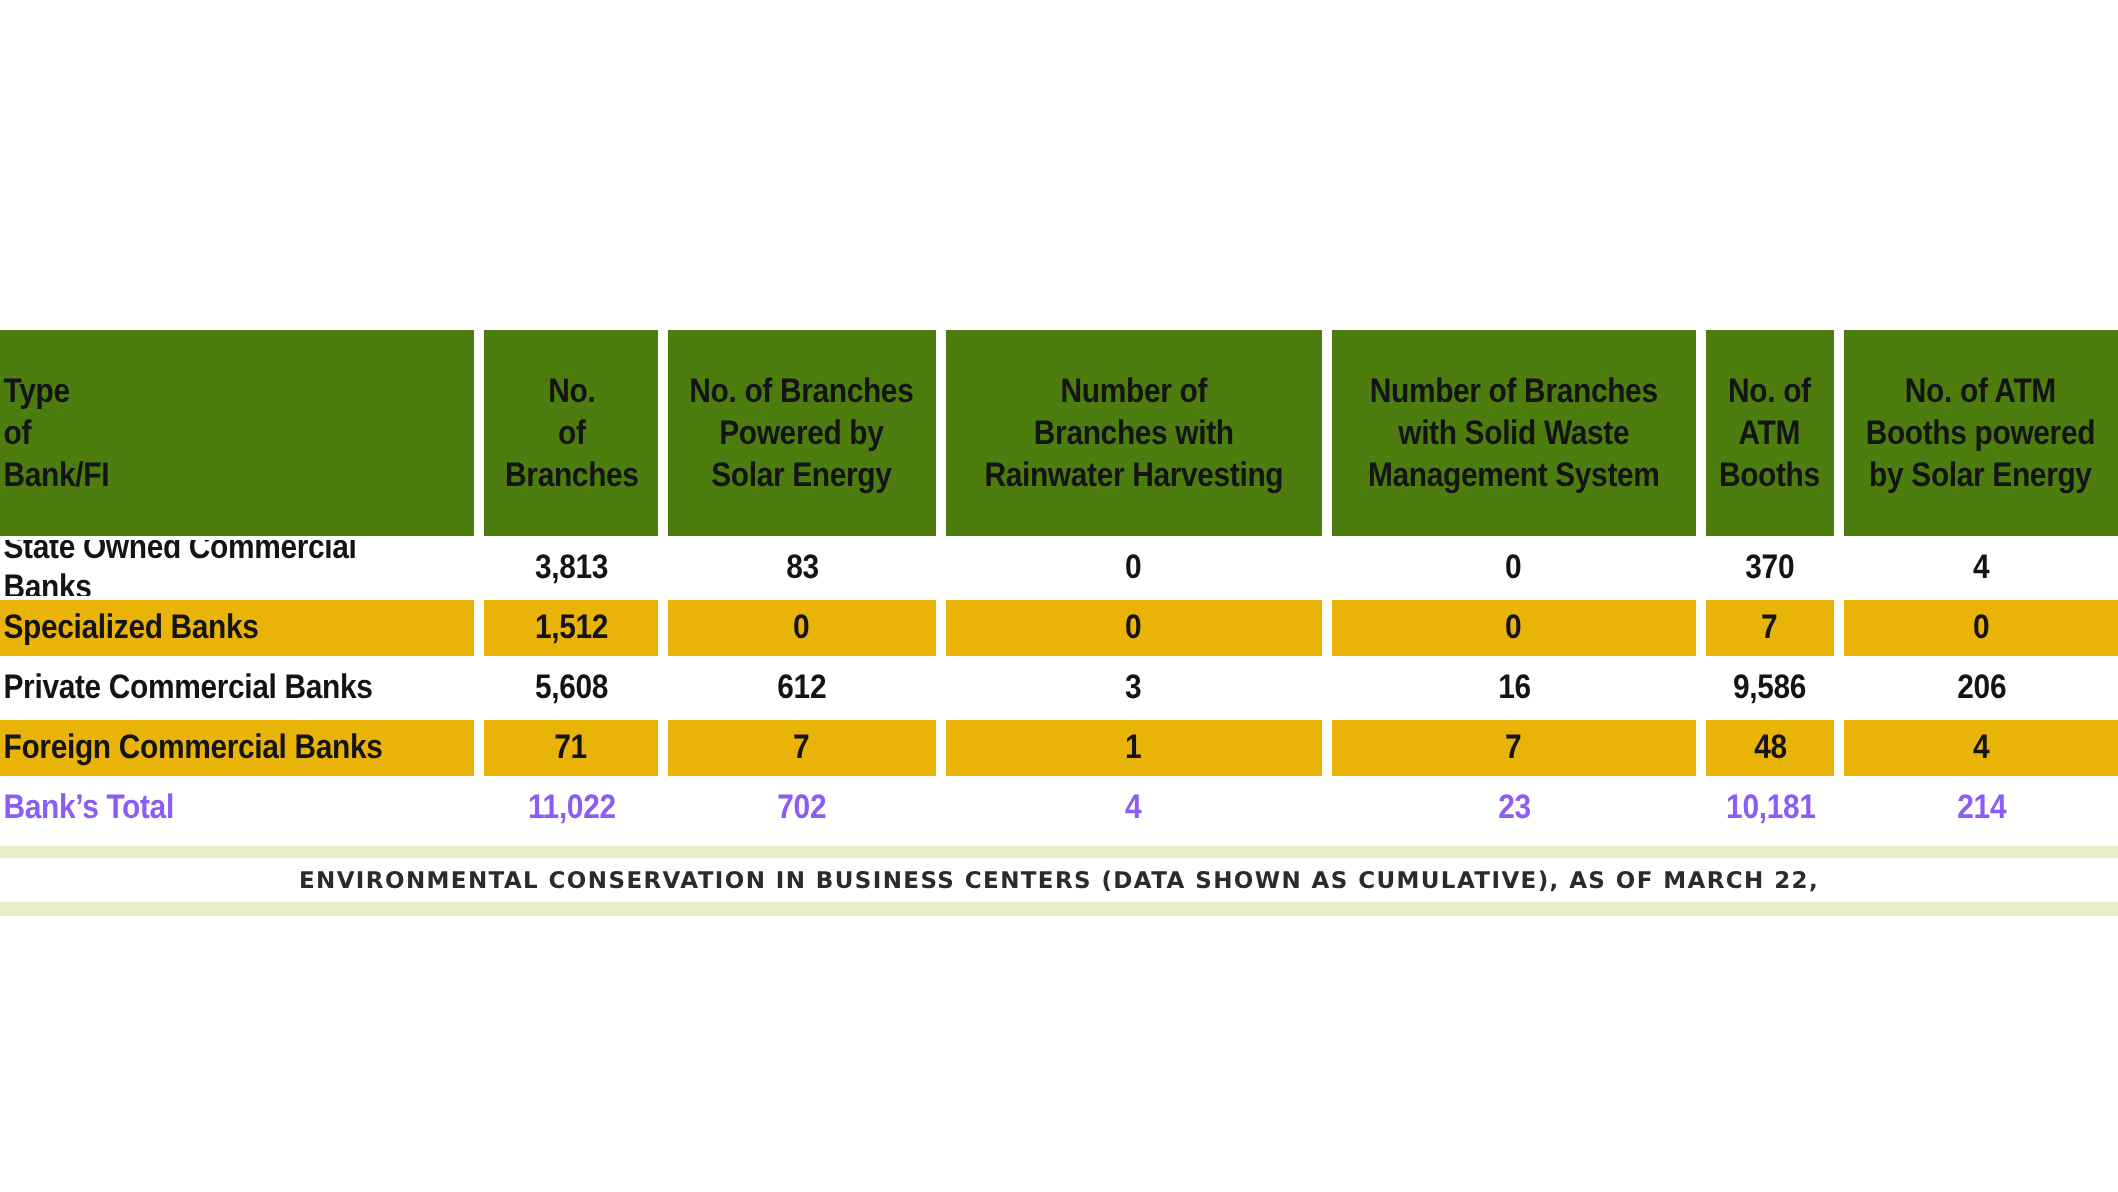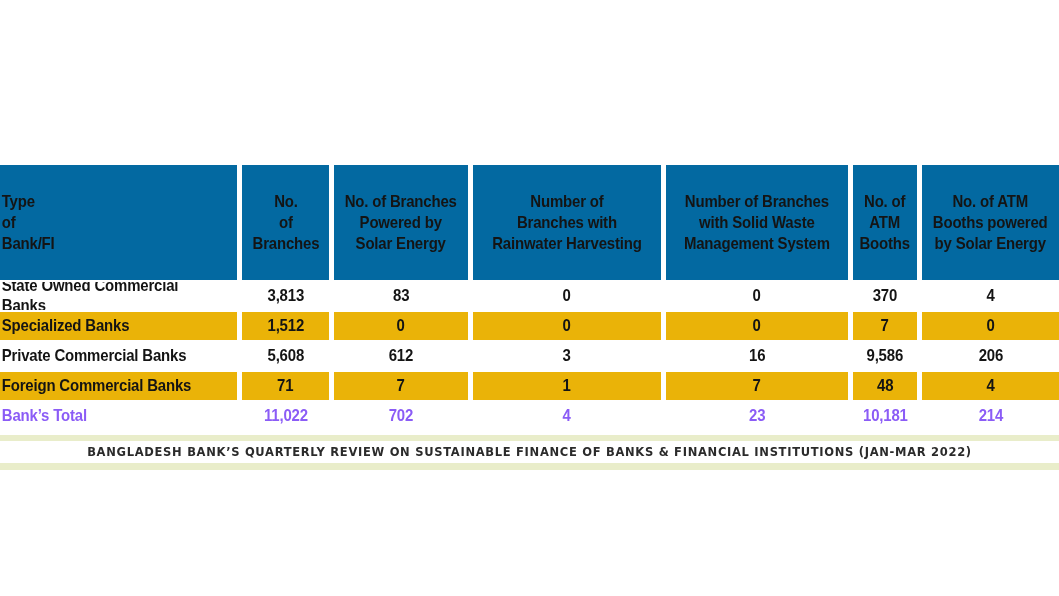--- a/index.html
+++ b/index.html
@@ -27,22 +27,22 @@
     height:28px;
     display:flex;
     align-items:center;
     justify-content:center;
     font-weight:700;
     font-size:17px;
     letter-spacing:-0.2px;
     overflow:hidden;
   }
   .thead .cell{
-    height:115px;
-    background:#0369a1;
+    height:103px;
+    background:#4d7c0f;
     line-height:21px;
     align-items:center;
   }
   .r-white .cell{background:#ffffff;}
   .r-green .cell{background:#eab308;}
   .r-total .cell{background:#ffffff;color:#8b5cf6;}
   .cell.first{justify-content:flex-start;}
   .sx{
     display:inline-block;
     transform:scaleX(0.88);
@@ -237,18 +237,18 @@
       <div class="cell">
           <span class="sx">214</span>
         </div>
     </div>
 
   </div>
 
   <div class="band band-top"></div>
 
   <div class="caption">
-    <div>BANGLADESH BANK’S QUARTERLY REVIEW ON SUSTAINABLE FINANCE OF BANKS &amp; FINANCIAL INSTITUTIONS (JAN-MAR 2022)</div>
+    <div>ENVIRONMENTAL CONSERVATION IN BUSINESS CENTERS (DATA SHOWN AS CUMULATIVE), AS OF MARCH 22,</div>
   </div>
 
   <div class="band band-bottom"></div>
 
 </div>
 
 </body></html>

